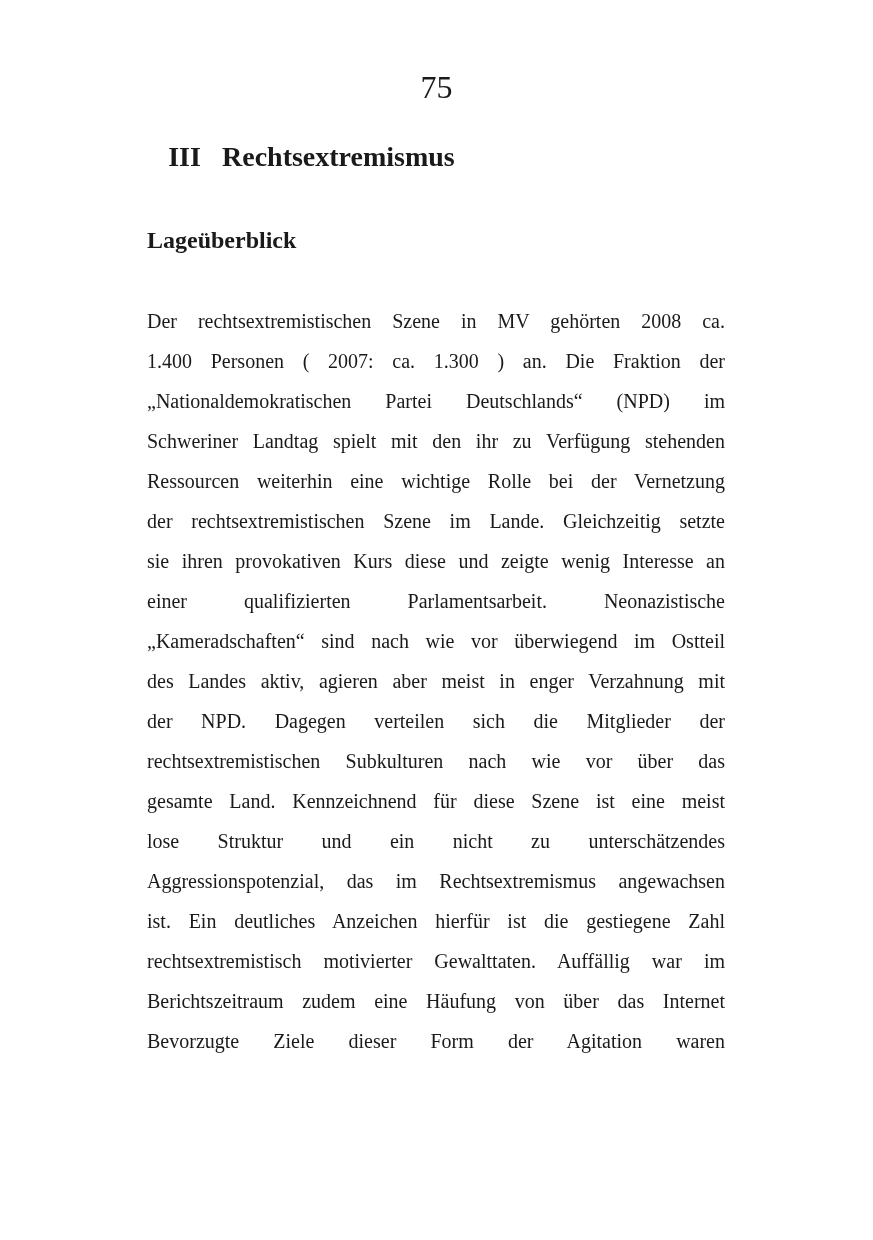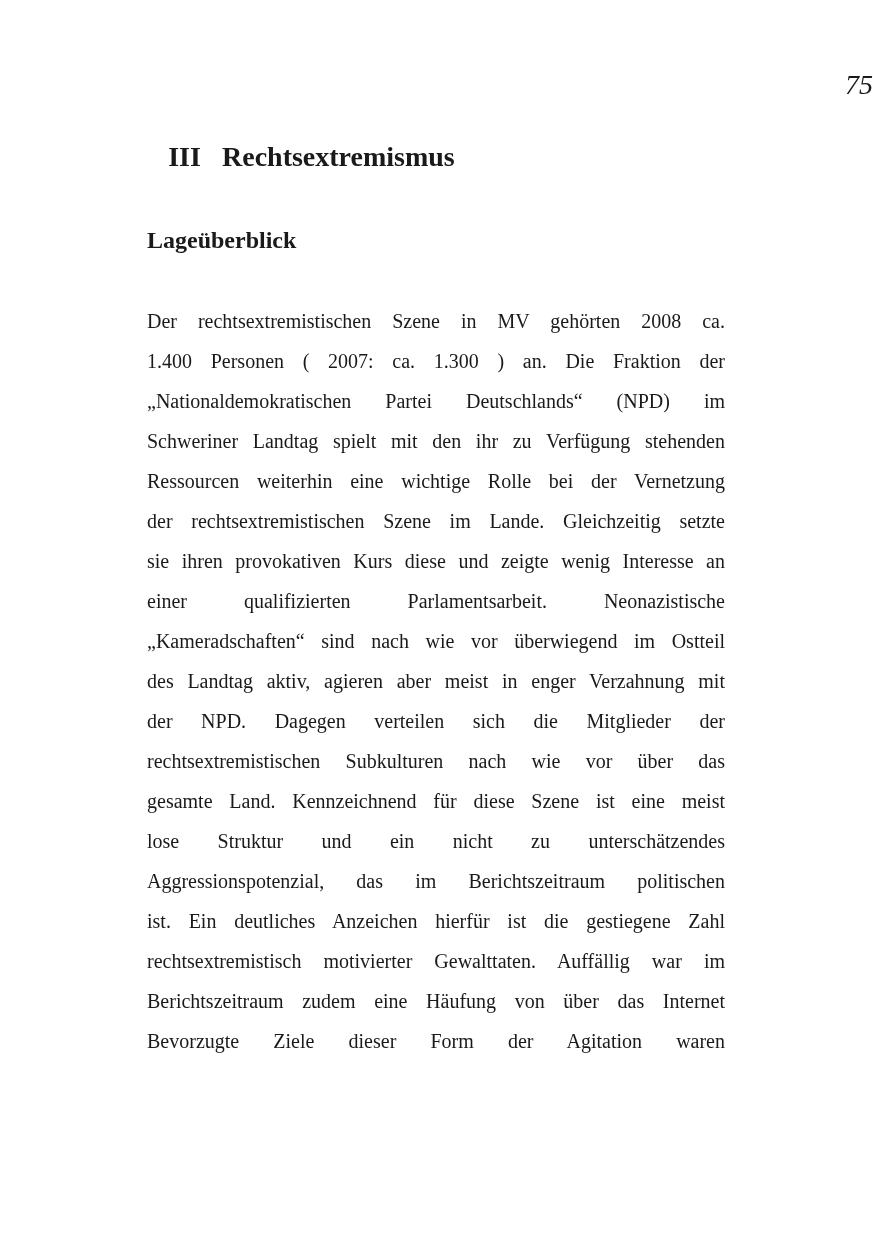--- a/index.html
+++ b/index.html
@@ -14,24 +14,23 @@
     background: #ffffff;
     overflow: hidden;
     font-family: "Liberation Serif", "DejaVu Serif", serif;
     color: #1a1a1a;
   }
   .page-number {
     position: absolute;
     top: 71px;
     left: 0;
     width: 873px;
-    text-align: right;
-    font-size: 28px;
+    text-align: center;
+    font-size: 32px;
     line-height: 1;
-    font-style: italic;
   }
   .heading {
     position: absolute;
     top: 143px;
     left: 147px;
     margin: 0;
     font-size: 28px;
     font-weight: bold;
     line-height: 1;
     white-space: nowrap;
@@ -82,25 +81,25 @@
   <div class="body-text">
     <div class="pline">Der rechtsextremistischen Szene in MV gehörten 2008 ca.</div>
     <div class="pline">1.400 Personen ( 2007: ca. 1.300 ) an. Die Fraktion der</div>
     <div class="pline">„Nationaldemokratischen Partei Deutschlands“ (NPD) im</div>
     <div class="pline">Schweriner Landtag spielt mit den ihr zu Verfügung stehenden</div>
     <div class="pline">Ressourcen weiterhin eine wichtige Rolle bei der Vernetzung</div>
     <div class="pline">der rechtsextremistischen Szene im Lande. Gleichzeitig setzte</div>
     <div class="pline">sie ihren provokativen Kurs diese und zeigte wenig Interesse an</div>
     <div class="pline">einer qualifizierten Parlamentsarbeit. Neonazistische</div>
     <div class="pline">„Kameradschaften“ sind nach wie vor überwiegend im Ostteil</div>
-    <div class="pline">des Landtag aktiv, agieren aber meist in enger Verzahnung mit</div>
+    <div class="pline">des Landes aktiv, agieren aber meist in enger Verzahnung mit</div>
     <div class="pline">der NPD. Dagegen verteilen sich die Mitglieder der</div>
     <div class="pline">rechtsextremistischen Subkulturen nach wie vor über das</div>
     <div class="pline">gesamte Land. Kennzeichnend für diese Szene ist eine meist</div>
     <div class="pline">lose Struktur und ein nicht zu unterschätzendes</div>
-    <div class="pline">Aggressionspotenzial, das im Berichtszeitraum politischen</div>
+    <div class="pline">Aggressionspotenzial, das im Rechtsextremismus angewachsen</div>
     <div class="pline">ist. Ein deutliches Anzeichen hierfür ist die gestiegene Zahl</div>
     <div class="pline">rechtsextremistisch motivierter Gewalttaten. Auffällig war im</div>
     <div class="pline">Berichtszeitraum zudem eine Häufung von über das Internet</div>
     <div class="pline">Bevorzugte Ziele dieser Form der Agitation waren</div>
   </div>
 
 </div>
 
 </body></html>

